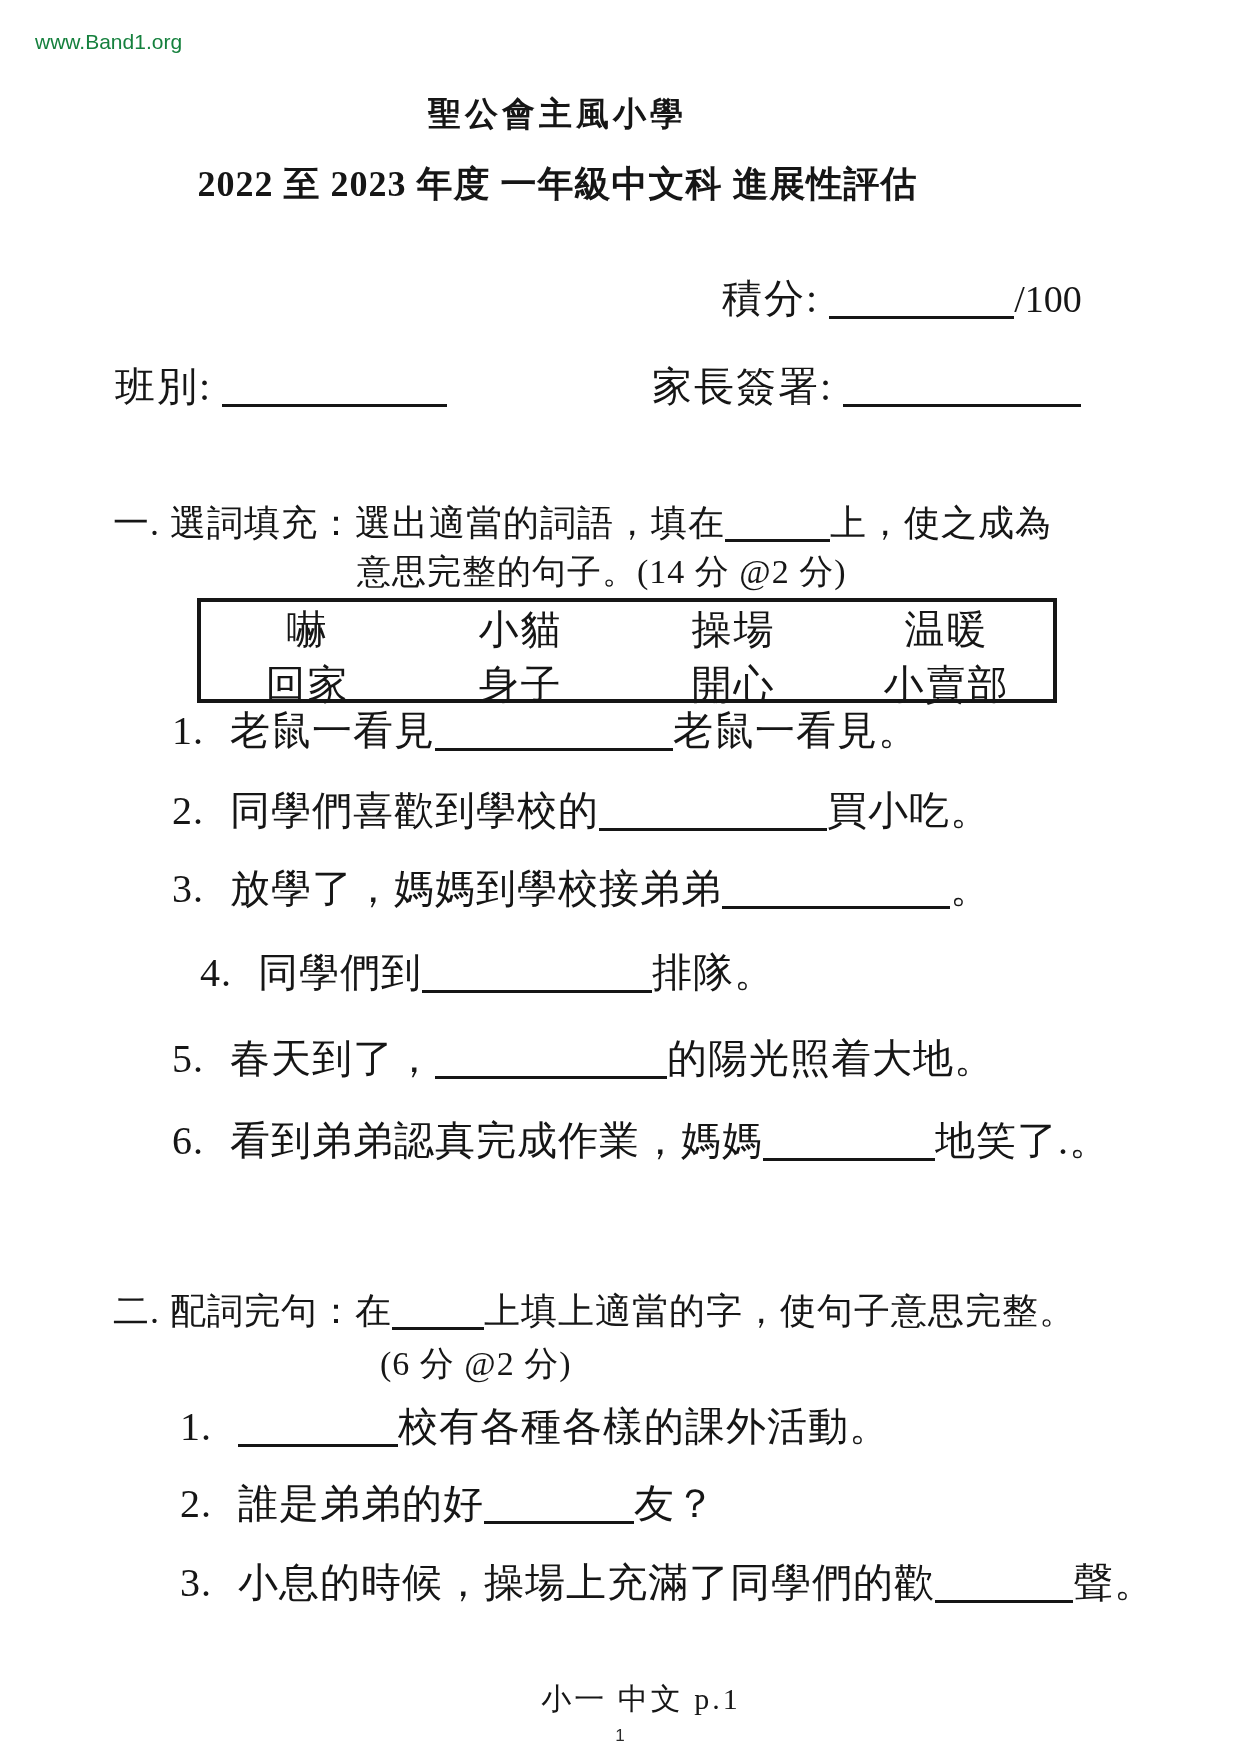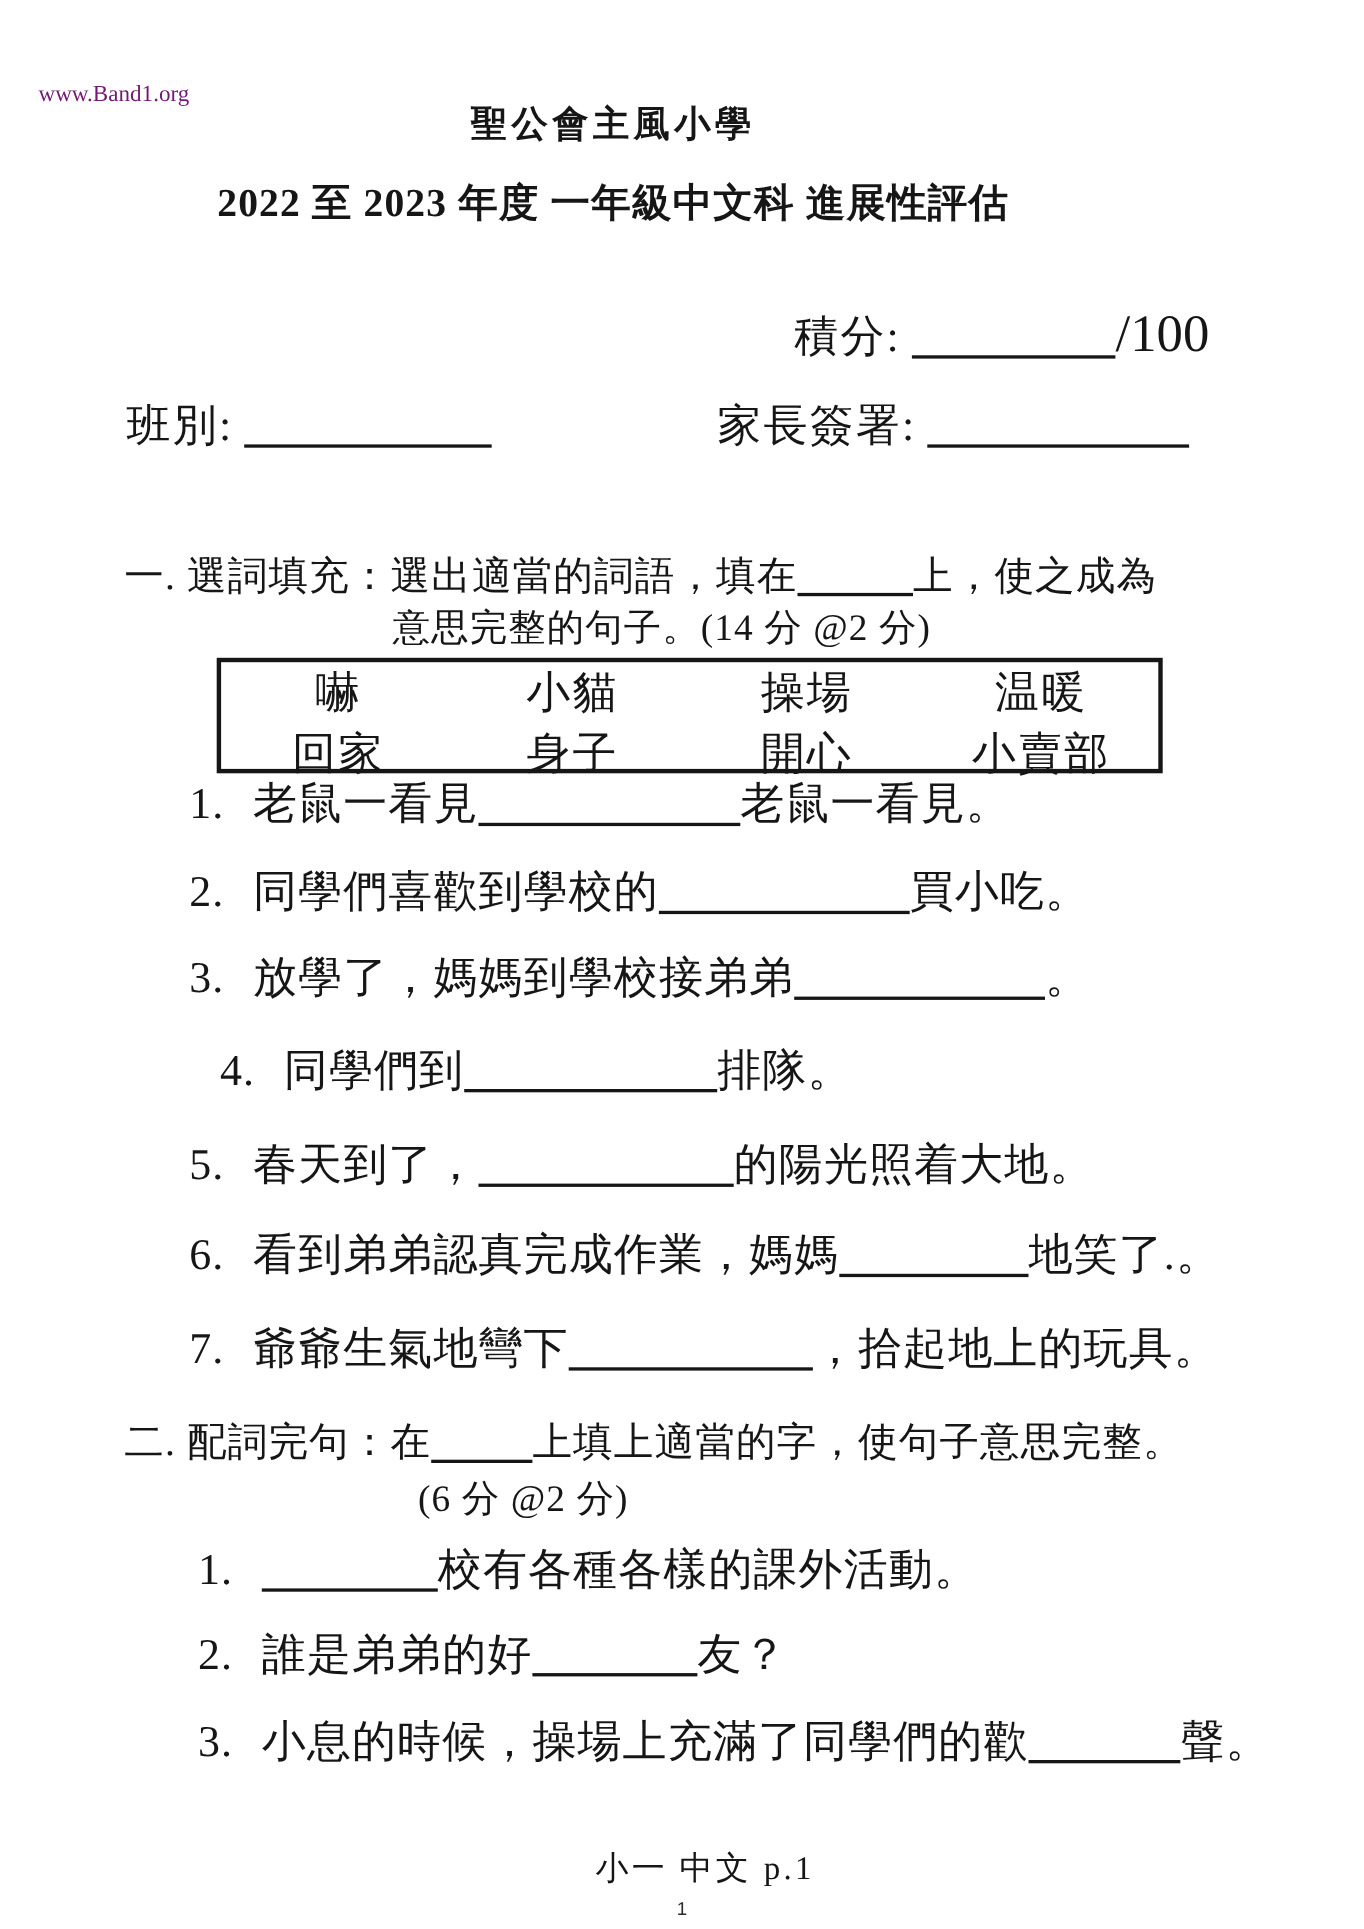--- a/index.html
+++ b/index.html
@@ -9,21 +9,21 @@
     margin:0 auto;
     background:#ffffff;
     font-family:"Liberation Serif","DejaVu Serif",serif;
     color:#161616;
     overflow:hidden;
   }
   .abs { position:absolute; white-space:nowrap; line-height:1.15; }
   .centered-block { left:0; width:1115px; text-align:center; }
   .full-centered { left:0; width:100%; text-align:center; }
 
-  .watermark { font-family:Liberation Serif, serif; font-size:21px; color:#701a75;margin-top:43px; }
+  .watermark { font-family:Liberation Sans, sans-serif; font-size:21px; color:#15803d; }
   .school-name { font-size:33px; font-weight:bold; letter-spacing:4px; }
   .exam-title { font-size:36px; font-weight:bold; letter-spacing:1px; }
 
   .info-row { font-size:40px; }
   .info-label { letter-spacing:2px; }
   .paren { font-size:46px; }
 
   .time-line { font-size:38px; letter-spacing:1px; }
 
   .section-heading { font-size:36px; letter-spacing:1px; }
@@ -61,21 +61,21 @@
 
 <div class="page">
 
   <div class="abs watermark" style="left:35px; top:30px;">www.Band1.org</div>
 
   <div class="abs centered-block school-name" style="top:96px;">聖公會主風小學</div>
   <div class="abs centered-block exam-title" style="top:164px;">2022 至 2023 年度 一年級中文科 進展性評估</div>
 
   <div class="abs info-row" style="left:722px; top:276px;">
     <span class="info-label">積分:</span>
-    <span class="blank" style="width:185px;"></span><span style="font-size:48px;">/100</span>
+    <span class="blank" style="width:185px;"></span><span style="font-size:38px;">/100</span>
   </div>
 
   <div class="abs info-row" style="left:652px; top:364px;">
     <span class="info-label">家長簽署:</span>
     <span class="blank" style="width:238px;"></span>
   </div>
   <div class="abs info-row" style="left:115px; top:364px;">
     <span class="info-label">班別:</span>
     <span class="blank" style="width:225px;"></span>
   </div>
@@ -108,23 +108,20 @@
   </div>
   <div class="abs q" style="left:172px; top:950px;margin-left:28px;">
     <span class="qnum">4.</span><span>同學們到</span><span class="blank" style="width:230px;"></span><span>排隊。</span>
   </div>
   <div class="abs q" style="left:172px; top:1036px;">
     <span class="qnum">5.</span><span>春天到了，</span><span class="blank" style="width:232px;"></span><span>的陽光照着大地。</span>
   </div>
   <div class="abs q" style="left:172px; top:1118px;">
     <span class="qnum">6.</span><span>看到弟弟認真完成作業，媽媽</span><span class="blank" style="width:172px;"></span><span>地笑了.。</span>
   </div>
-  <div class="abs q" style="left:172px; top:1203px;">
-    <span class="qnum">7.</span><span>爺爺生氣地彎下</span><span class="blank" style="width:222px;"></span><span>，拾起地上的玩具。</span>
-  </div>
 
   <div class="abs section-heading" style="left:113px; top:1291px;">
     <span class="sec-num">二.</span><span>配詞完句：在</span><span class="blank" style="width:92px;"></span><span>上填上適當的字，使句子意思完整。</span>
   </div>
   <div class="abs section-subline" style="left:380px; top:1344px;">(6 分 @2 分)</div>
 
   <div class="abs q" style="left:180px; top:1404px;">
     <span class="qnum">1.</span><span></span><span class="blank" style="width:160px;"></span><span>校有各種各樣的課外活動。</span>
   </div>
   <div class="abs q" style="left:180px; top:1481px;">

